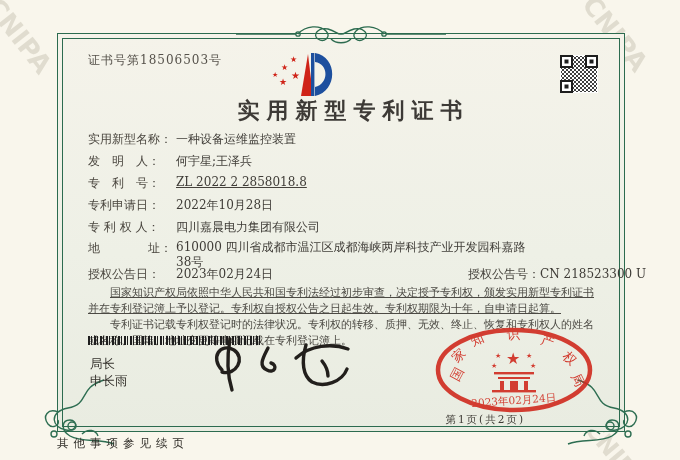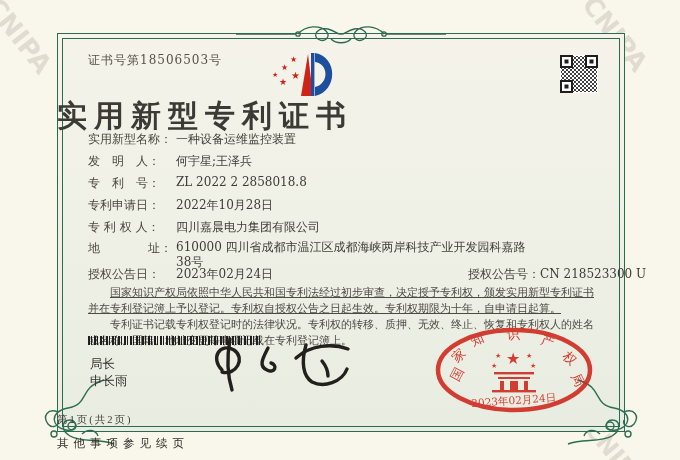--- a/index.html
+++ b/index.html
@@ -29,22 +29,22 @@
   }
 
   .cert-no{position:absolute;left:88px;top:52px;font-size:12px;color:#55514a;letter-spacing:1px;}
 
   .logo{position:absolute;left:272px;top:48px;width:68px;height:52px;}
   .logo .star{position:absolute;color:#cf2318;line-height:1;font-family:"DejaVu Sans",sans-serif;}
 
   .qr{position:absolute;left:560px;top:55px;width:38px;height:38px;}
 
   .title{
-    position:absolute;left:57px;width:593px;top:96px;text-align:left;
-    font-size:30px;font-weight:bold;color:#3d3a36;letter-spacing:7px;
+    position:absolute;left:57px;width:593px;top:96px;text-align:center;
+    font-size:22px;font-weight:bold;color:#3d3a36;letter-spacing:7px;
   }
 
   .row{position:absolute;left:88px;font-size:12px;color:#45423c;}
   .row .lab{display:inline-block;width:88px;color:#4a463f;vertical-align:top;}
   .row .val{color:#3f3c37;}
   .addr-val{display:inline-block;width:352px;vertical-align:top;line-height:15px;}
   .pairB{position:absolute;left:380px;top:0;white-space:nowrap;font-size:12px;}
 
   .para{
     position:absolute;left:88px;width:506px;font-size:11px;line-height:15.5px;
@@ -55,22 +55,22 @@
     position:absolute;left:88px;top:336px;width:172px;height:9px;
     background:repeating-linear-gradient(90deg,#1e1e1e 0 1.5px,transparent 1.5px 3px,#1e1e1e 3px 3.8px,transparent 3.8px 6px);
   }
 
   .signer{position:absolute;left:90px;top:355px;font-size:12.5px;color:#33302b;line-height:17px;}
   .sig-svg{position:absolute;left:192px;top:336px;}
 
   .seal{position:absolute;left:432px;top:324px;opacity:0.9;}
   .seal text{font-family:"DejaVu Serif","Liberation Serif",serif;}
 
-  .page-line{position:absolute;left:57px;width:468px;top:413px;text-align:left;
-    font-size:10.5px;color:#3e3b35;letter-spacing:2px;font-family:Liberation Serif, serif;}
+  .page-line{position:absolute;left:57px;width:468px;top:413px;text-align:right;
+    font-size:10.5px;color:#3e3b35;letter-spacing:2px;}
   .bottom-note{position:absolute;left:57px;width:566px;top:436px;
     font-size:11.5px;color:#33302b;letter-spacing:5px;}
 
   .ornament-top{position:absolute;left:236px;top:21px;}
   .corner{position:absolute;}
 </style>
 </head>
 <body>
 
 <div class="stage">
@@ -155,21 +155,21 @@
   </svg>
 
   <div class="title">实用新型专利证书</div>
 
   <div class="row" style="top:153px;">
     <span class="lab">发　明　人：</span><span class="val">何宇星;王泽兵</span>
   </div>
   <div class="row" style="top:131px;">
     <span class="lab">实用新型名称：</span><span class="val">一种设备运维监控装置</span>
   </div>
-  <div class="row" style="top:175px;">
+  <div class="row" style="top:175px;text-decoration:underline;">
     <span class="lab">专　利　号：</span><span class="val">ZL 2022 2 2858018.8</span>
   </div>
   <div class="row" style="top:197px;">
     <span class="lab">专利申请日：</span><span class="val">2022年10月28日</span>
   </div>
   <div class="row" style="top:219px;">
     <span class="lab">专 利 权 人：</span><span class="val">四川嘉晨电力集团有限公司</span>
   </div>
   <div class="row" style="top:240px;">
     <span class="lab">地　　　　址：</span><span class="val addr-val">610000 四川省成都市温江区成都海峡两岸科技产业开发园科嘉路38号</span>

